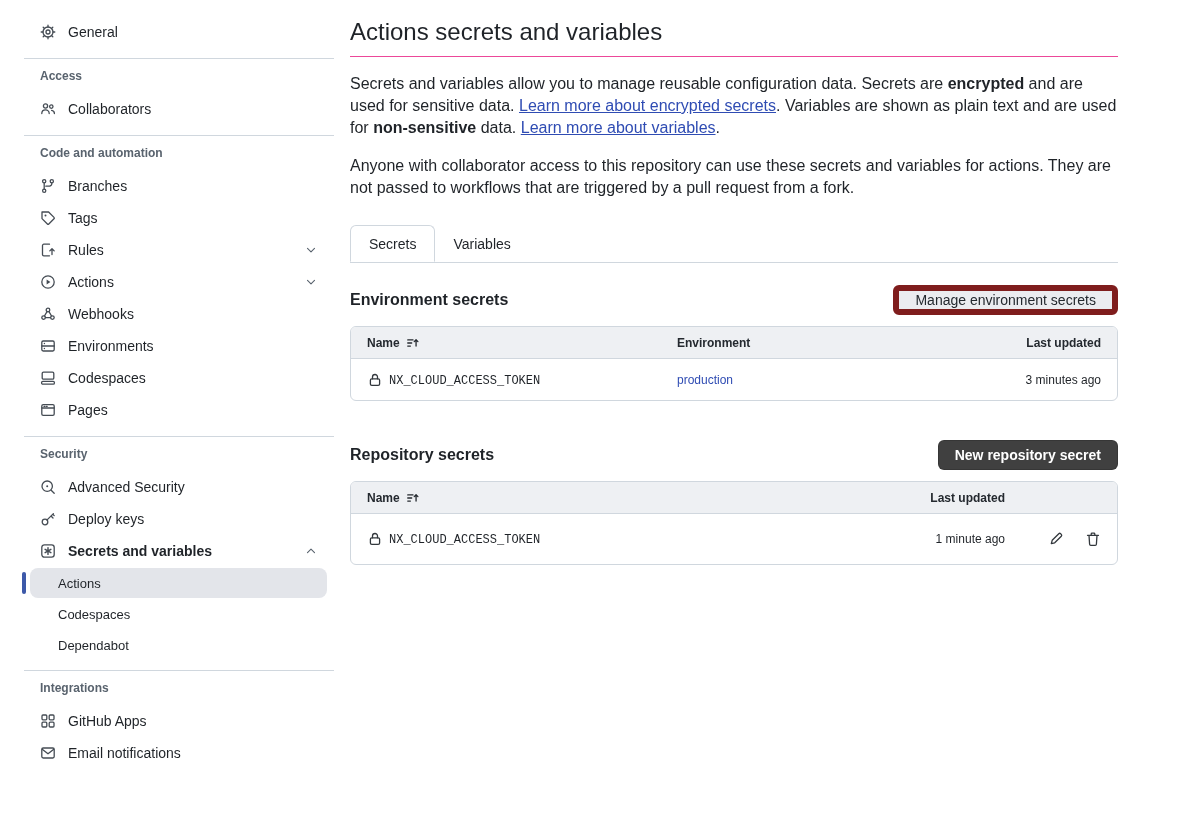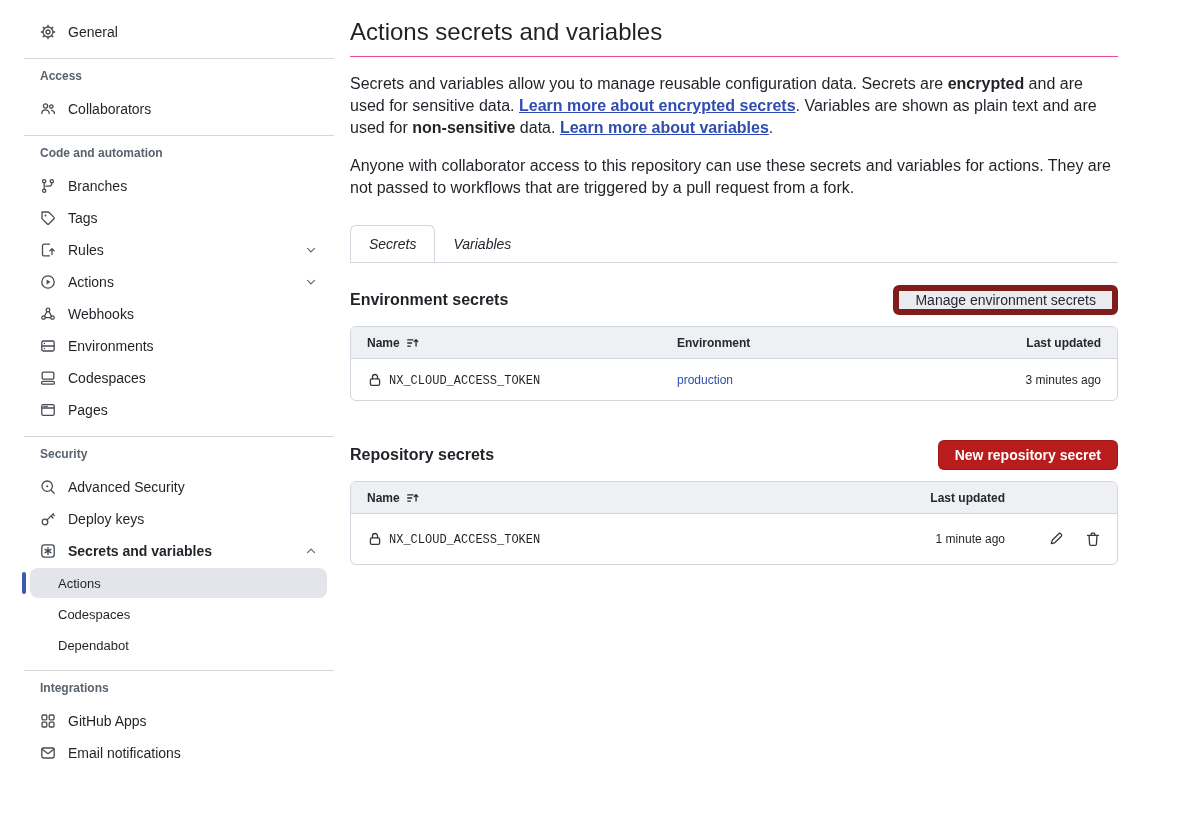--- a/index.html
+++ b/index.html
@@ -36,39 +36,39 @@
   }
   .ico { width:16px; height:16px; flex:none; stroke:#454c54; fill:none;
          stroke-width:1.3; stroke-linecap:round; stroke-linejoin:round; }
   .ico.chev-ic { width:14px; height:14px; stroke:#59636e; }
   
   .main { width:768px; margin-left:16px; padding-top:16px; }
   h1 { font-size:24px; font-weight:400; line-height:32px; }
   .title-rule { border-bottom:1px solid #ec4899; padding-bottom:8px; }
   .desc { font-size:16px; line-height:22px; margin-top:16px; }
   .desc b { font-weight:700; }
-  a.lnk { color:#2f4cb3; text-decoration:underline; cursor:pointer;font-weight:bold; }
+  a.lnk { color:#2f4cb3; text-decoration:underline; cursor:pointer; }
   
   .tabs { margin-top:26px; display:flex; border-bottom:1px solid #d0d7de; }
-  .tab { font-size:14px; padding:4px 18px; height:37px; display:flex; align-items:center; cursor:pointer;font-style:italic; }
+  .tab { font-size:14px; padding:4px 18px; height:37px; display:flex; align-items:center; cursor:pointer; }
   .tab.active {
     background:#fff; border:1px solid #d0d7de; border-bottom:1px solid #fff;
     border-radius:6px 6px 0 0; margin-bottom:-1px; font-weight:500;
   }
   
   .sec-head { display:flex; justify-content:space-between; align-items:center; height:32px; }
   .sec-head h2 { font-size:16px; font-weight:700; }
   .env-sec { margin-top:21px; }
   .repo-sec { margin-top:38px; }
   .btn {
     height:30px; padding:0 16px; font-size:14px; border-radius:6px;
     display:flex; align-items:center; cursor:pointer; font-family:inherit;
   }
   .btn-gray { background:#ebecf0; border:6px solid #7f1d1d; color:#24292f; font-weight:500; }
-  .btn-green { background:#b91c1c; border:1px solid rgba(0,0,0,0.15); color:#fff; font-weight:700; }
+  .btn-green { background:#404040; border:1px solid rgba(0,0,0,0.15); color:#fff; font-weight:700; }
   
   .tbl { margin-top:10px; border:1px solid #d0d7de; border-radius:6px; overflow:hidden; background:#fff; }
   .tbl-head {
     background:#eef0f3; border-bottom:1px solid #d0d7de; height:32px;
     display:grid; align-items:center; padding:0 16px; font-size:12px; font-weight:700; color:#24292f;
   }
   .tbl-row { display:grid; align-items:center; padding:12px 16px; font-size:12px; }
   .grid-env { grid-template-columns:310px 1fr auto; }
   .grid-repo { grid-template-columns:1fr 140px 96px; }
   .cell-right { text-align:right; justify-self:end; }

